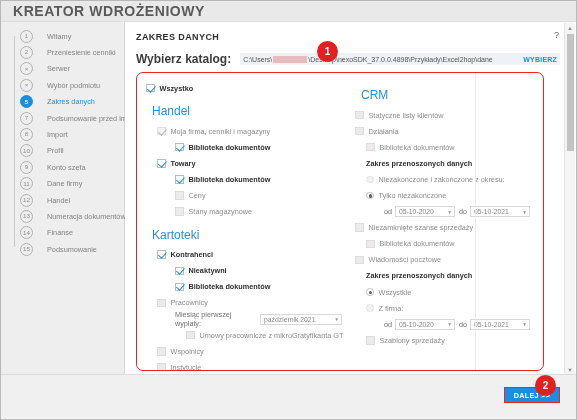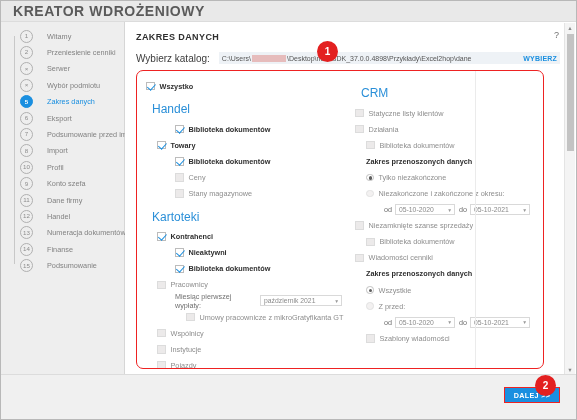--- a/index.html
+++ b/index.html
@@ -137,22 +137,22 @@
   }
 
   
   .pathrow {
     display: flex;
     align-items: center;
     margin-bottom: 6px;
     padding-right: 16px;
   }
   .pathrow .lbl {
-    font-size: 10px;
-    font-weight: normal;
+    font-size: 12px;
+    font-weight: bold;
     color: #3c3c3c;
     white-space: nowrap;
     margin-right: 9px;
   }
   .pathbox {
     flex: 1 1 auto;
     height: 12px;
     background: #eef2f6;
     border: none;
     font-size: 7px;
@@ -396,24 +396,20 @@
           </div>
           <div class="step skipped">
             <span class="bullet">×</span>
             <span class="slabel">Wybór podmiotu</span>
           </div>
           <div class="step active">
             <span class="bullet">5</span>
             <span class="slabel">Zakres danych</span>
           </div>
           <div class="step todo">
-            <span class="bullet">6</span>
-            <span class="slabel">Eksport</span>
-          </div>
-          <div class="step todo">
             <span class="bullet">7</span>
             <span class="slabel">Podsumowanie przed importem</span>
           </div>
           <div class="step todo">
             <span class="bullet">8</span>
             <span class="slabel">Import</span>
           </div>
           <div class="step todo">
             <span class="bullet">10</span>
             <span class="slabel">Profil</span>
@@ -462,20 +458,24 @@
       <div class="panel">
         <div class="vdiv"></div>
 
         <div class="col col-left">
           <div class="row ind0">
             <span class="cb on"></span>
             <span class="txt strong">Wszystko</span>
           </div>
           <div id="left-groups">
               <div class="group-head">Handel</div>
+              <div class="row ind1">
+                <span class="cb dis"></span>
+                <span class="txt">Moja firma, cenniki i magazyny</span>
+              </div>
               <div class="row ind2">
                 <span class="cb on"></span>
                 <span class="txt strong">Biblioteka dokumentów</span>
               </div>
               <div class="row ind1">
                 <span class="cb on"></span>
                 <span class="txt strong">Towary</span>
               </div>
               <div class="row ind2">
                 <span class="cb on"></span>
@@ -544,26 +544,26 @@
                 <span class="txt">Działania</span>
               </div>
               <div class="row ind1">
                 <span class="cb off"></span>
                 <span class="txt">Biblioteka dokumentów</span>
               </div>
               <div class="row ind1">
                 <span class="txt head">Zakres przenoszonych danych</span>
               </div>
               <div class="row ind1">
+                <span class="rb off"></span>
+                <span class="txt">Niezakończone i zakończone z okresu:</span>
+              </div>
+              <div class="row ind1">
                 <span class="rb on"></span>
                 <span class="txt">Tylko niezakończone</span>
-              </div>
-              <div class="row ind1">
-                <span class="rb off"></span>
-                <span class="txt">Niezakończone i zakończone z okresu:</span>
               </div>
               <div class="row ind2">
                 <span class="inline-lbl">od</span>
                 <span class="sel w-date">
                   <span class="cv">05-10-2020</span>
                   <span class="chev">▾</span>
                 </span>
                 <span class="inline-lbl" style="margin-left: 4px;">do</span>
                 <span class="sel w-date">
                   <span class="cv">05-10-2021</span>
@@ -573,48 +573,48 @@
               <div class="row ind0">
                 <span class="cb off"></span>
                 <span class="txt">Niezamknięte szanse sprzedaży</span>
               </div>
               <div class="row ind1">
                 <span class="cb off"></span>
                 <span class="txt">Biblioteka dokumentów</span>
               </div>
               <div class="row ind0">
                 <span class="cb off"></span>
-                <span class="txt">Wiadomości cenniki</span>
+                <span class="txt">Wiadomości pocztowe</span>
               </div>
               <div class="row ind1">
                 <span class="txt head">Zakres przenoszonych danych</span>
               </div>
               <div class="row ind1">
                 <span class="rb on"></span>
                 <span class="txt">Wszystkie</span>
               </div>
               <div class="row ind1">
                 <span class="rb off"></span>
-                <span class="txt">Z przed:</span>
+                <span class="txt">Z firma:</span>
               </div>
               <div class="row ind2">
                 <span class="inline-lbl">od</span>
                 <span class="sel w-date">
                   <span class="cv">05-10-2020</span>
                   <span class="chev">▾</span>
                 </span>
                 <span class="inline-lbl" style="margin-left: 4px;">do</span>
                 <span class="sel w-date">
                   <span class="cv">05-10-2021</span>
                   <span class="chev">▾</span>
                 </span>
               </div>
               <div class="row ind1">
                 <span class="cb off"></span>
-                <span class="txt">Szablony wiadomości</span>
+                <span class="txt">Szablony sprzedaży</span>
               </div>
             </div>
         </div>
       </div>
     </div>
   </div>
 
   <div class="footer">
     <div class="btn-next">DALEJ &gt;&gt;</div>
   </div>

